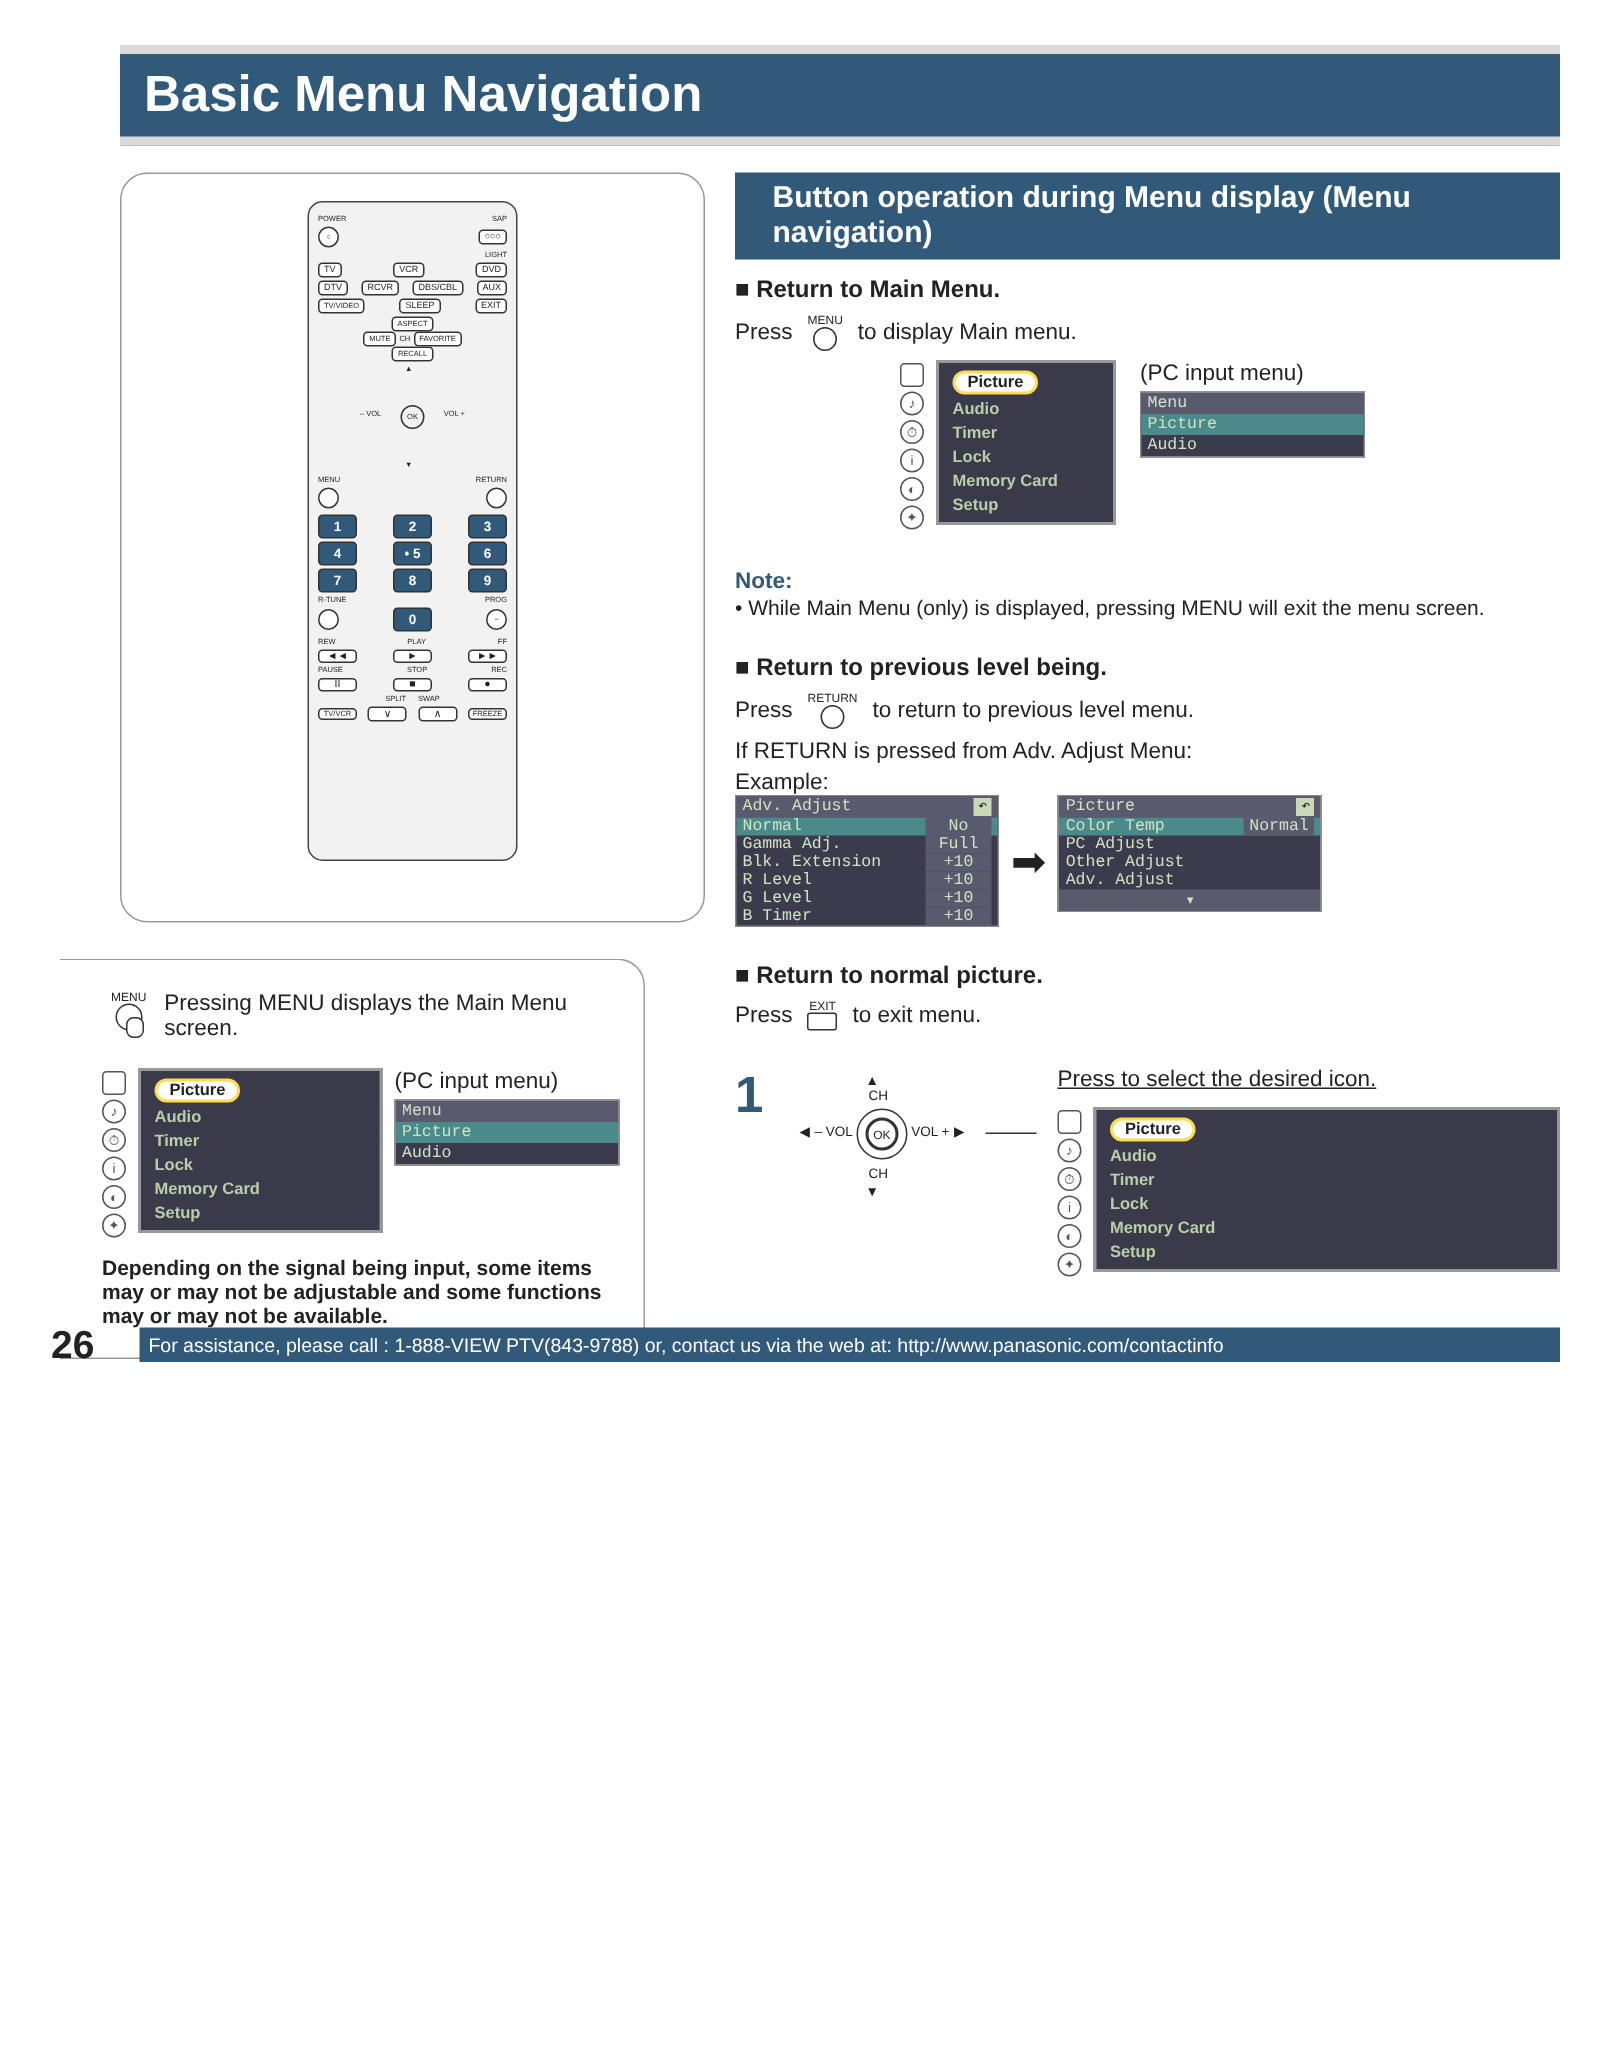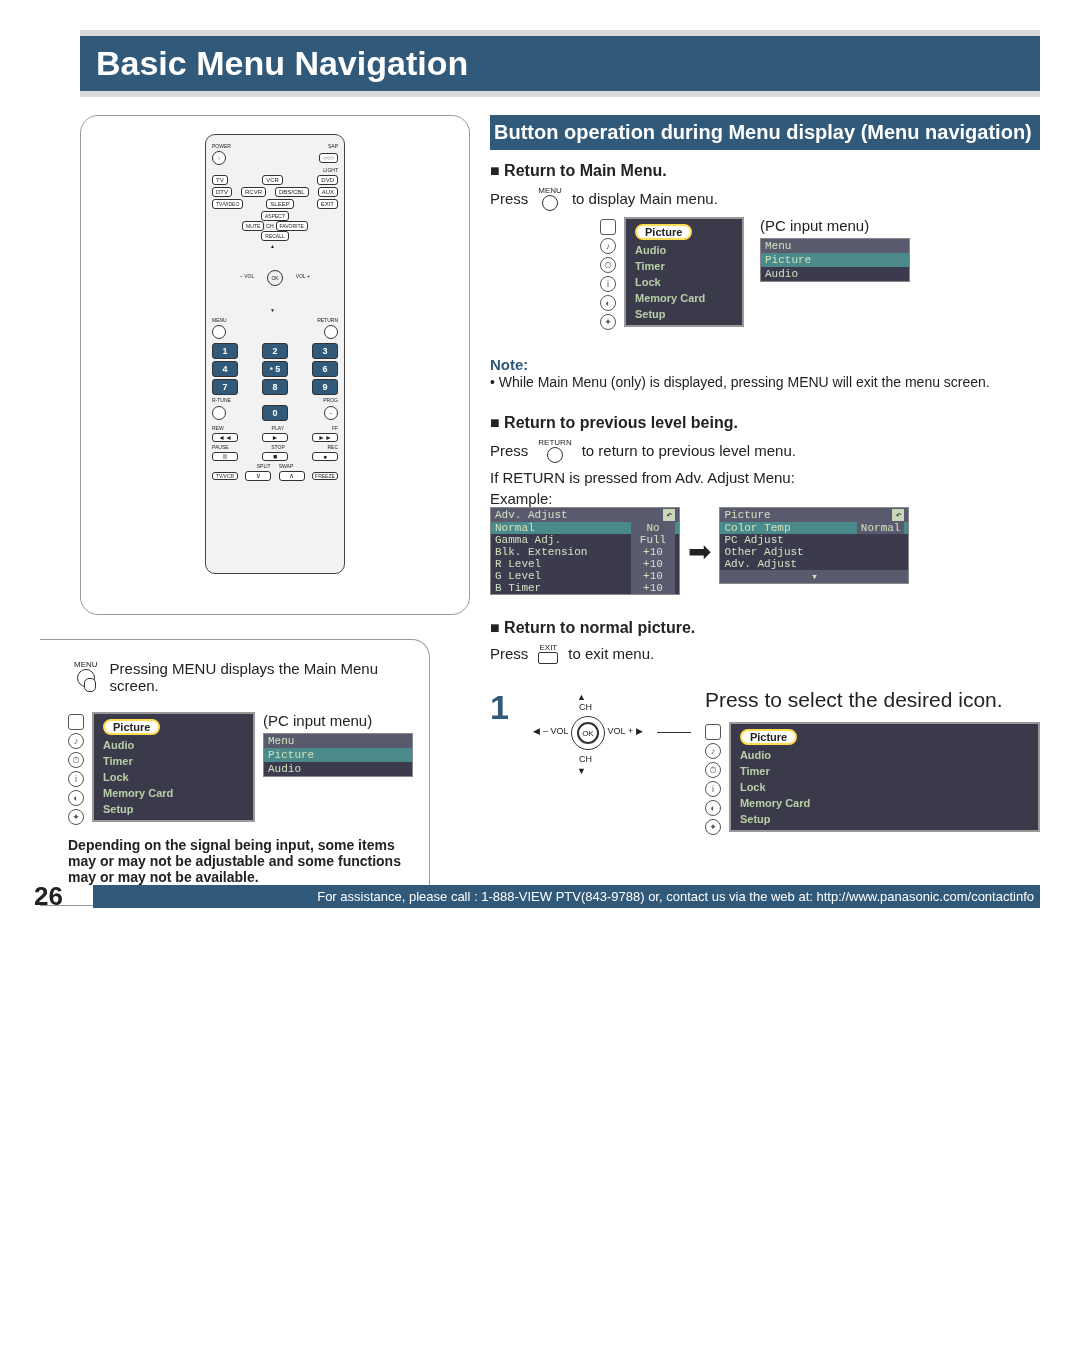--- a/index.html
+++ b/index.html
@@ -91,34 +91,34 @@
     background:#3b3b4d;border:1px solid #888;
     font-family:"Courier New",monospace;font-size:11px;color:#cfe3c0;
     width:150px;
   }
   .pcmenu .h{background:#5a5a6e;padding:1px 4px;}
   .pcmenu .r{padding:1px 4px;}
   .pcmenu .sel{background:#4a8a8a;}
 
   .subhead{
     background:#30597a;color:#fff;font-weight:bold;font-size:20px;
-    padding:6px 4px;margin-bottom:12px;
+    padding:6px 25px;margin-bottom:12px;
   }
   .blk{margin-bottom:24px;}
   .blk h4{font-size:16px;margin-bottom:6px;}
   .blk h4::before{content:"■ ";}
   .noteT{color:#30597a;font-weight:bold;font-size:15px;}
   .pressline{display:flex;align-items:center;gap:10px;font-size:15px;margin:6px 0;}
   .btnico{display:inline-flex;flex-direction:column;align-items:center;font-size:8px;}
   .btnico .c{width:16px;height:16px;border:1.5px solid #333;border-radius:50%;}
   .btnico .sq{width:20px;height:12px;border:1.5px solid #333;border-radius:2px;}
 
   .advtab{
     background:#3b3b4d;font-family:"Courier New",monospace;font-size:11px;
-    color:#cfe3c0;width:190px;border:1px solid #888;
+    color:#cfe3c0;width:176px;border:1px solid #888;
   }
   .advtab .h{background:#5a5a6e;padding:1px 4px;display:flex;justify-content:space-between;}
   .advtab .r{display:flex;justify-content:space-between;padding:0 4px;}
   .advtab .r .v{background:#5a5a6e;padding:0 4px;min-width:44px;text-align:center;}
   .advtab .sel{background:#4a8a8a;}
   .advtab .arrowico{background:#c8d8b8;color:#222;padding:0 3px;font-size:10px;}
   .arrowbig{font-size:28px;margin:0 8px;align-self:center;}
   .flexrow{display:flex;align-items:flex-start;}
 
   .navcross{position:relative;width:110px;height:90px;font-size:9px;}
@@ -128,21 +128,21 @@
 
   .stepnum{font-size:34px;font-weight:bold;color:#30597a;margin-right:10px;}
   .noteTxt{font-size:14px;font-weight:bold;margin-top:12px;}
 
   .footer{
     position:absolute;left:0;bottom:14px;width:100%;
     display:flex;align-items:center;gap:30px;
     padding:0 40px 0 34px;
   }
   .footer .pg{font-size:26px;font-weight:bold;}
-  .footer .bar{flex:1;background:#30597a;color:#fff;font-size:13px;text-align:right;padding:4px 6px;}
+  .footer .bar{flex:1;background:#30597a;color:#fff;font-size:13px;text-align:left;padding:4px 6px;}
 </style>
 </head>
 <body>
 
 <div class="title-bar">Basic Menu Navigation</div>
 
 <div class="cols">
 
   <div class="colL">
     <div class="remote-box">
@@ -438,21 +438,21 @@
         <span class="lbl" style="left:46px;top:14px;">CH</span>
         <span class="lbl" style="left:0;top:38px;">◀</span>
         <span class="lbl" style="left:10px;top:38px;">– VOL</span>
         <span class="lbl" style="right:10px;top:38px;">VOL +</span>
         <span class="lbl" style="right:0;top:38px;">▶</span>
         <span class="lbl" style="left:46px;bottom:14px;">CH</span>
         <span class="lbl" style="left:44px;bottom:2px;">▼</span>
       </div>
       <div style="border-top:1px solid #333;margin-top:44px;width:34px;"></div>
       <div style="flex:1;">
-        <div style="font-size:21px;margin-bottom:10px;">Press to select the desired icon.</div>
+        <div style="font-size:15px;margin-bottom:10px;text-decoration:underline;">Press to select the desired icon.</div>
         <div class="osd-row" style="justify-content:flex-end;">
           <div class="osd-col-icons">
             <span class="mi tv"></span>
             <span class="mi">♪</span>
             <span class="mi">⏱</span>
             <span class="mi">i</span>
             <span class="mi">◐</span>
             <span class="mi">✦</span>
           </div>
           <div class="osd osd-list" style="width:130px;">

